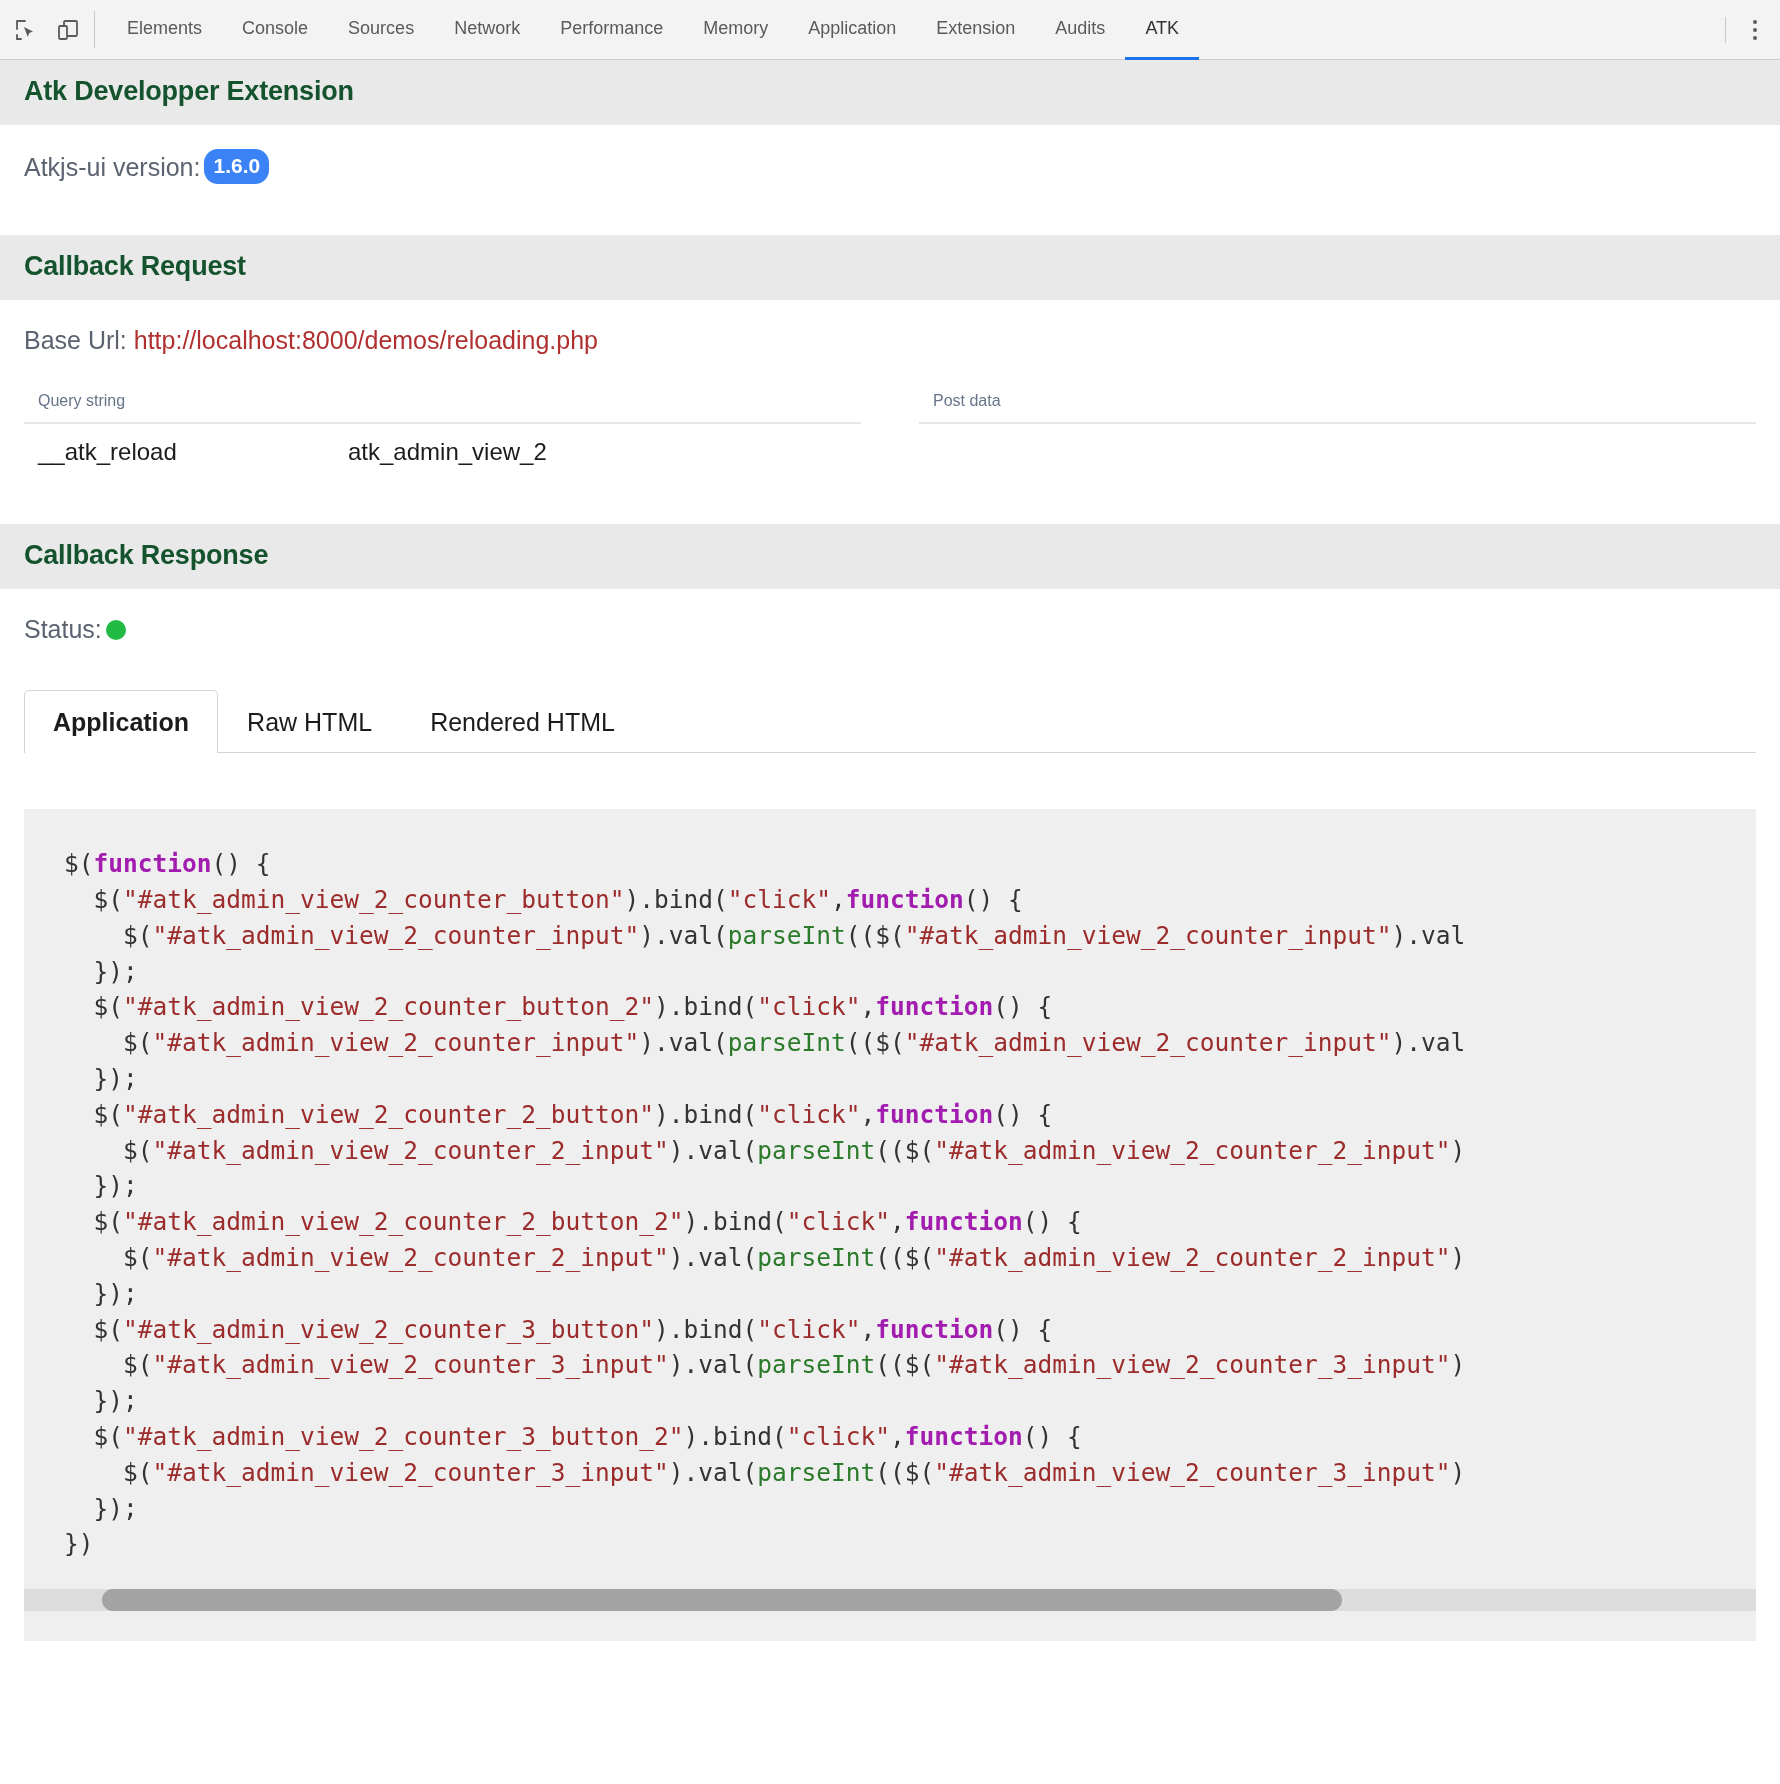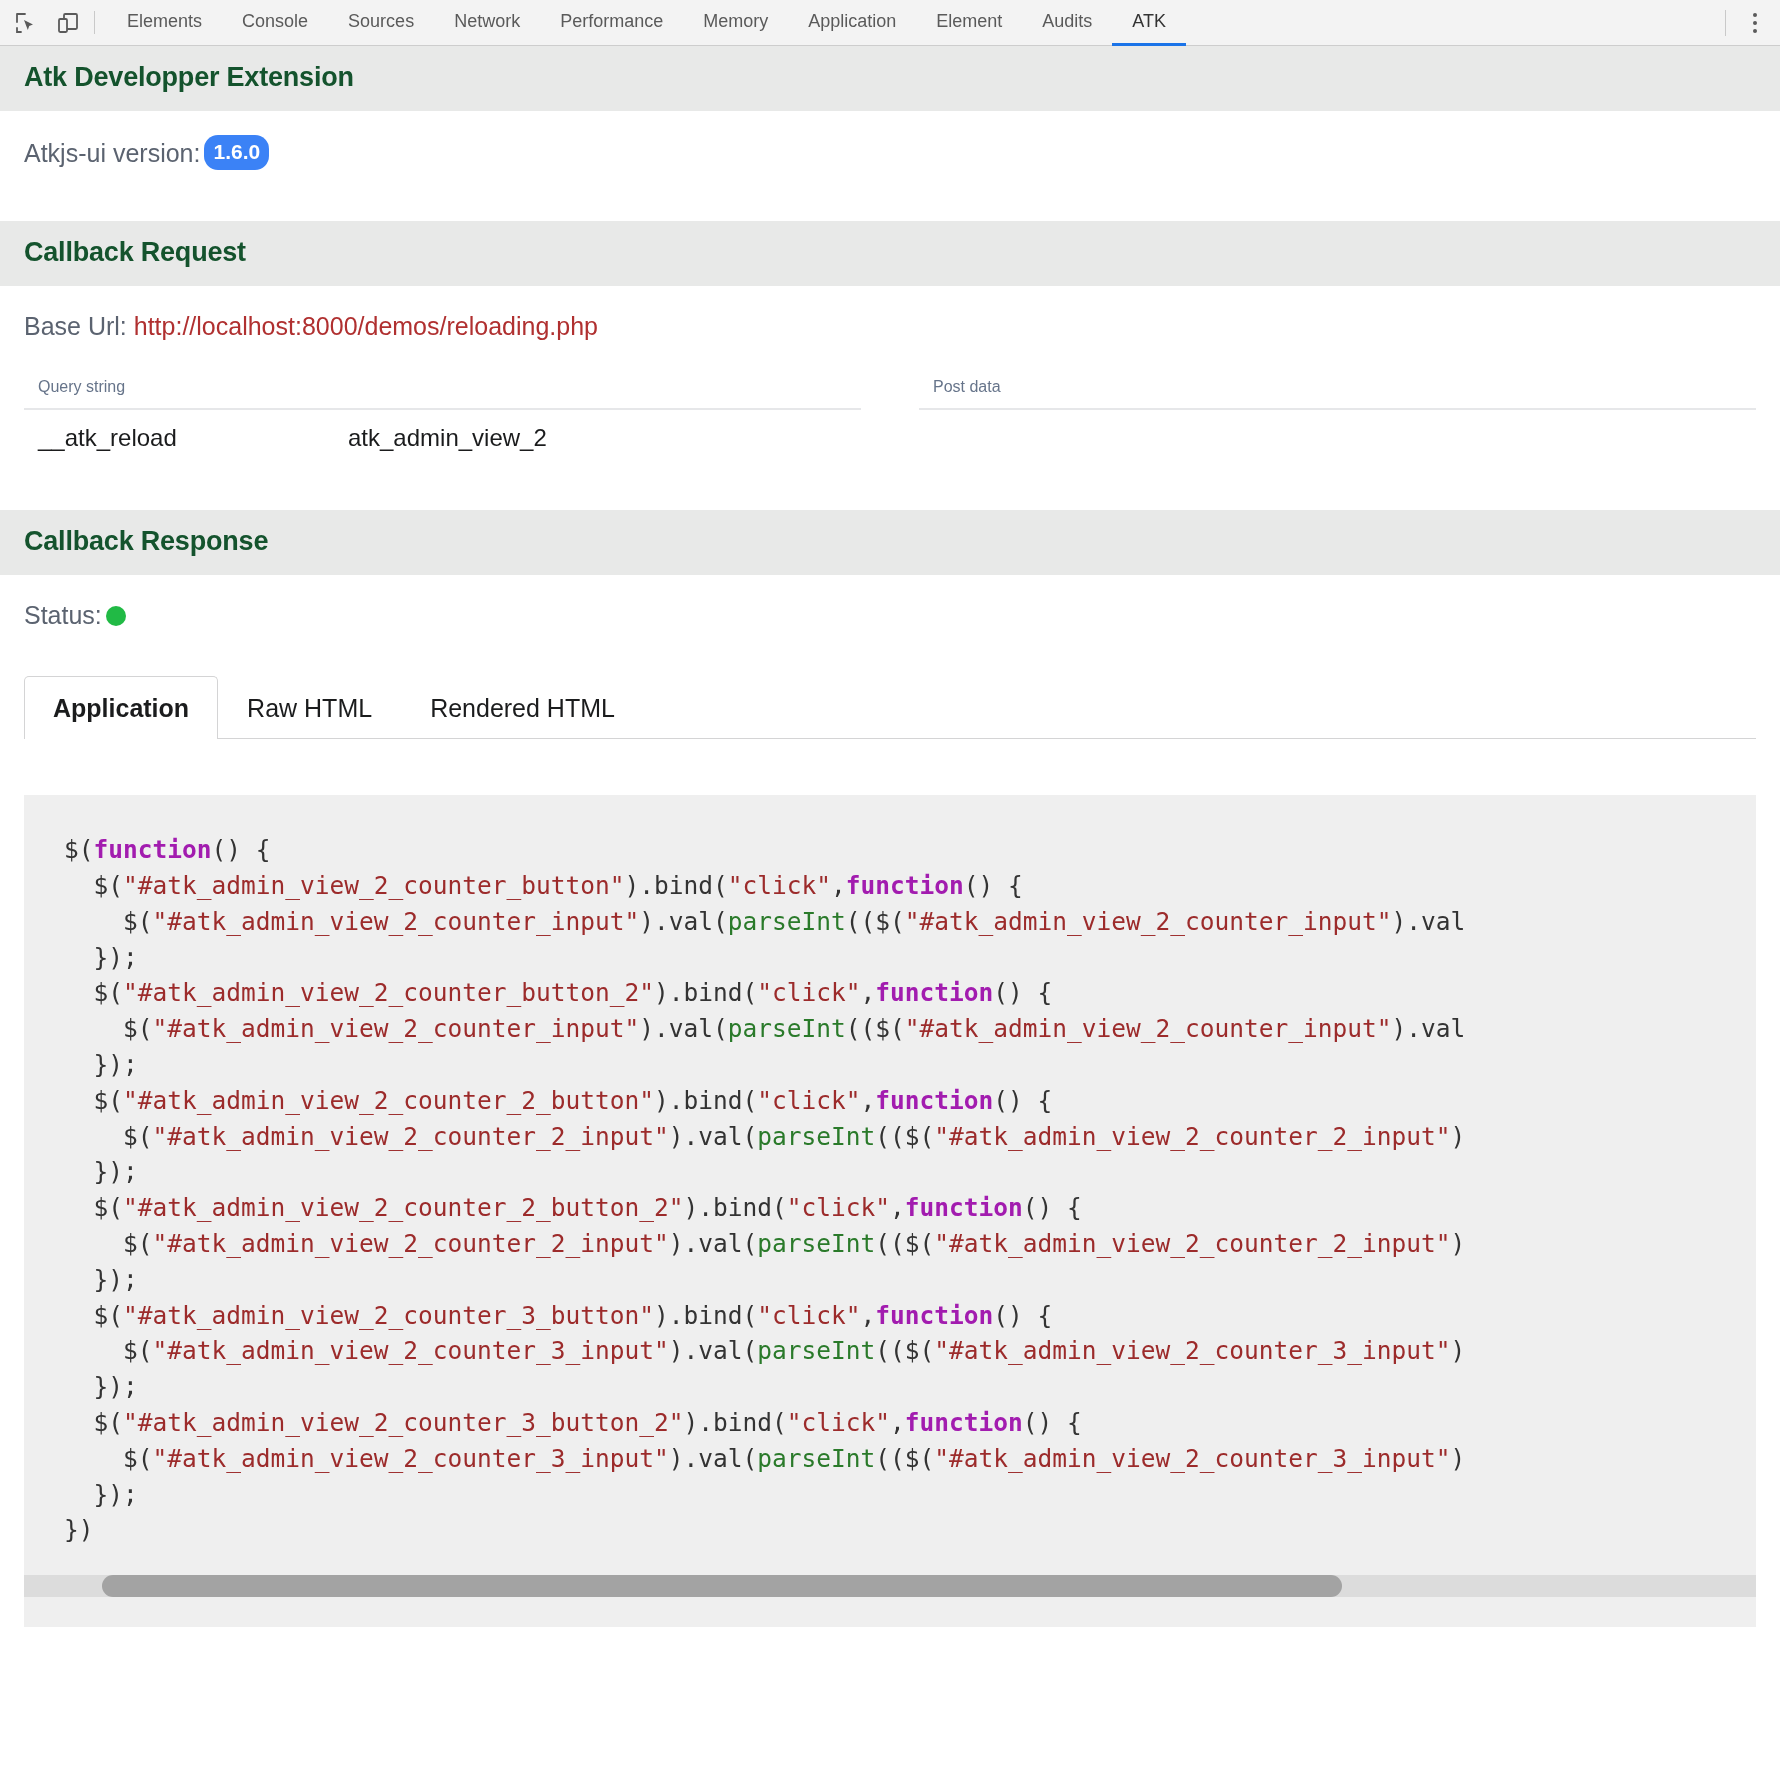--- a/index.html
+++ b/index.html
@@ -5,21 +5,21 @@
   * { box-sizing: border-box; }
   html, body {
     margin: 0; padding: 0;
     width: 1780px;
     background: #ffffff;
     font-family: "Liberation Sans", sans-serif;
   }
 
   
   .devtools-bar {
-    height: 46px;
+    height: 60px;
     background: #f3f3f3;
     border-bottom: 1px solid #cdcdcd;
     display: flex;
     align-items: stretch;
     position: relative;
   }
   .dt-icon-group {
     display: flex;
     align-items: center;
     padding: 0 6px 0 10px;
@@ -239,21 +239,21 @@
   <div class="dt-sep"></div>
 
   <div class="dt-tabs">
     <div class="dt-tab">Elements</div>
     <div class="dt-tab">Console</div>
     <div class="dt-tab">Sources</div>
     <div class="dt-tab">Network</div>
     <div class="dt-tab">Performance</div>
     <div class="dt-tab">Memory</div>
     <div class="dt-tab">Application</div>
-    <div class="dt-tab">Element</div>
+    <div class="dt-tab">Extension</div>
     <div class="dt-tab">Audits</div>
     <div class="dt-tab active">ATK</div>
   </div>
 
   <div class="dt-right">
     <div class="dt-sep" style="height:26px;margin:0 6px;"></div>
     <div class="dt-menu-dots">
       <i></i>
         <i></i>
         <i></i>

